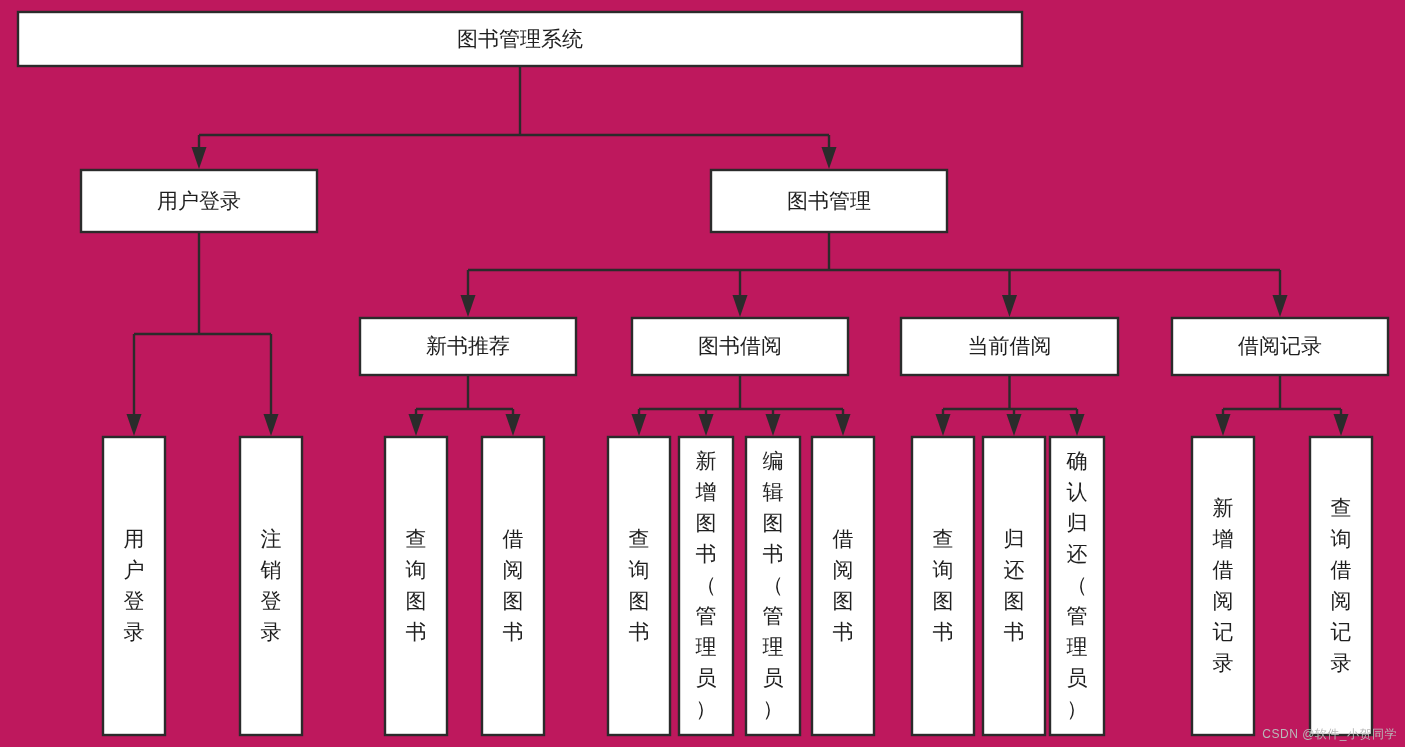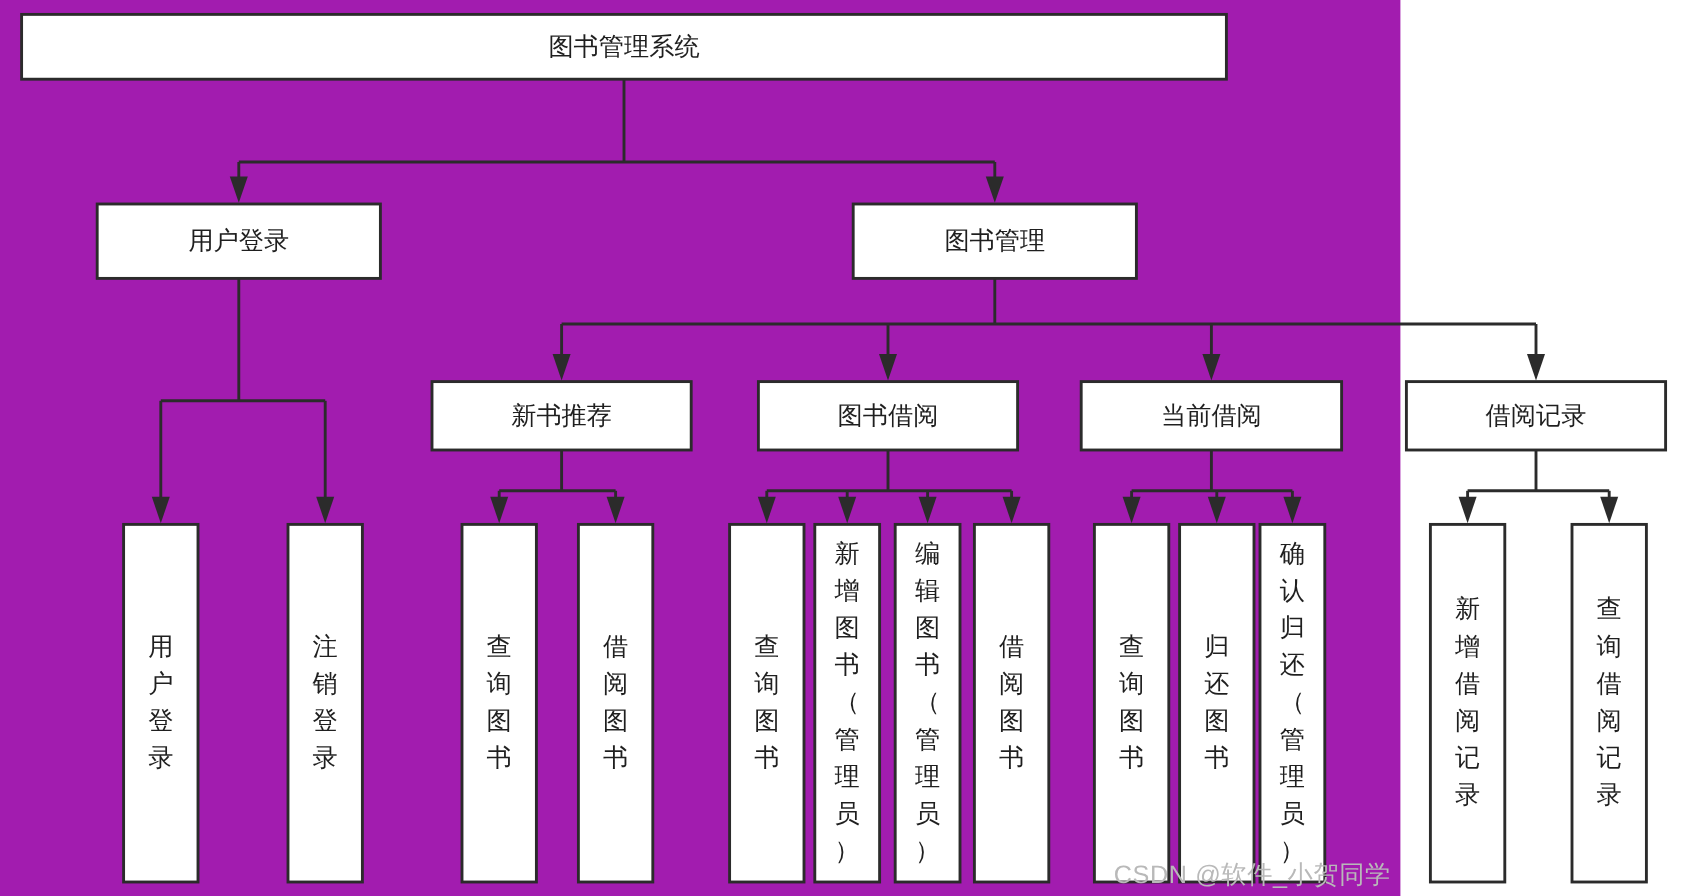--- a/index.html
+++ b/index.html
@@ -9,23 +9,23 @@
     background: #ffffff;
   }
   body {
     width: 1405px;
     height: 747px;
     font-family: "Liberation Sans", "DejaVu Sans", sans-serif;
     overflow: hidden;
   }
   #diagram-root {
     position: relative;
-    width: 1167px;
+    width: 1405px;
     height: 747px;
-    background: #a21caf;
+    background: #be185d;
   }
   svg#tree-canvas {
     position: absolute;
     left: 0;
     top: 0;
     width: 1405px;
     height: 747px;
     display: block;
   }
   .node-rect {
@@ -52,21 +52,21 @@
     white-space: pre;
   }
   .node-label.vertical-label {
     font-size: 21px;
   }
   .watermark {
     position: absolute;
     right: 8px;
     bottom: 4px;
     font-family: "Liberation Sans", "DejaVu Sans", sans-serif;
-    font-size: 21px;
+    font-size: 12px;
     color: #b9b9b9;
     letter-spacing: 0.5px;
     user-select: none;
     pointer-events: none;
   }
 </style>
 </head>
 <body>
 
 <div id="diagram-root">

